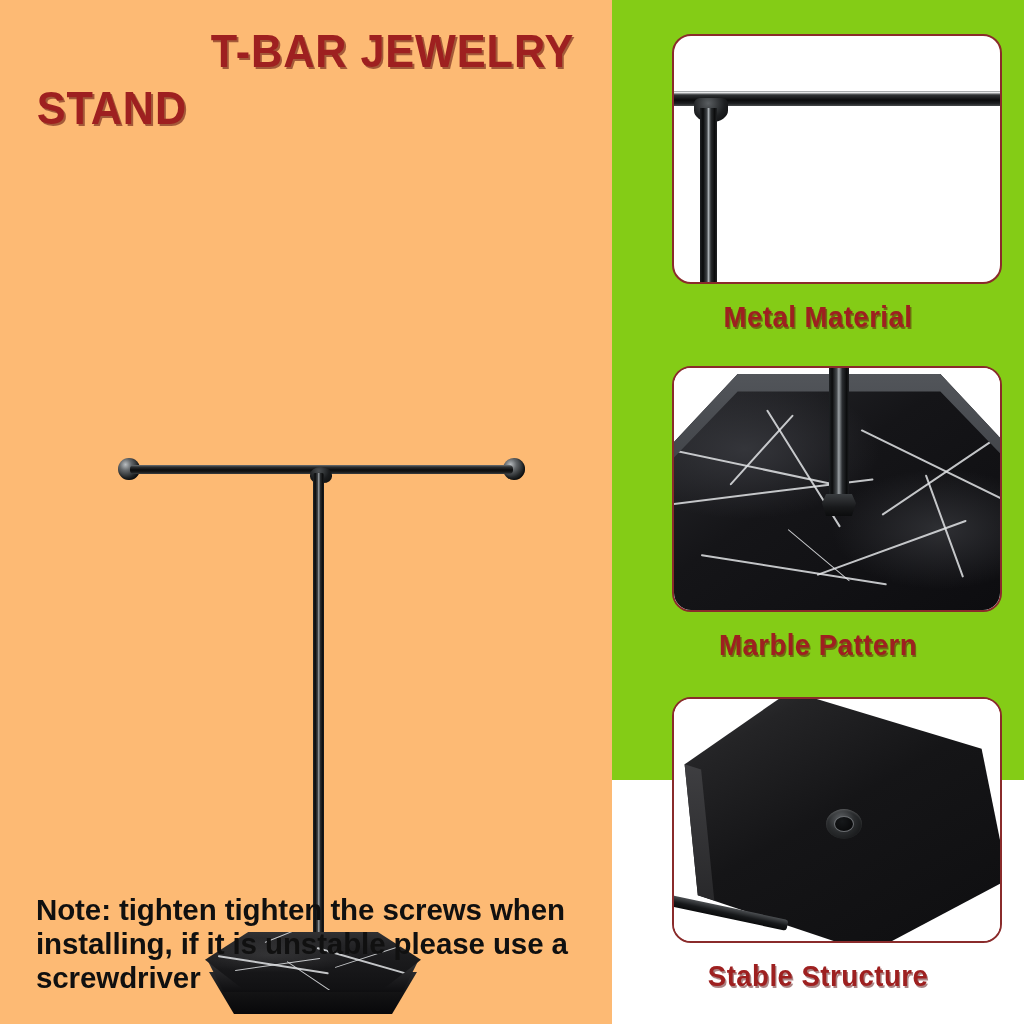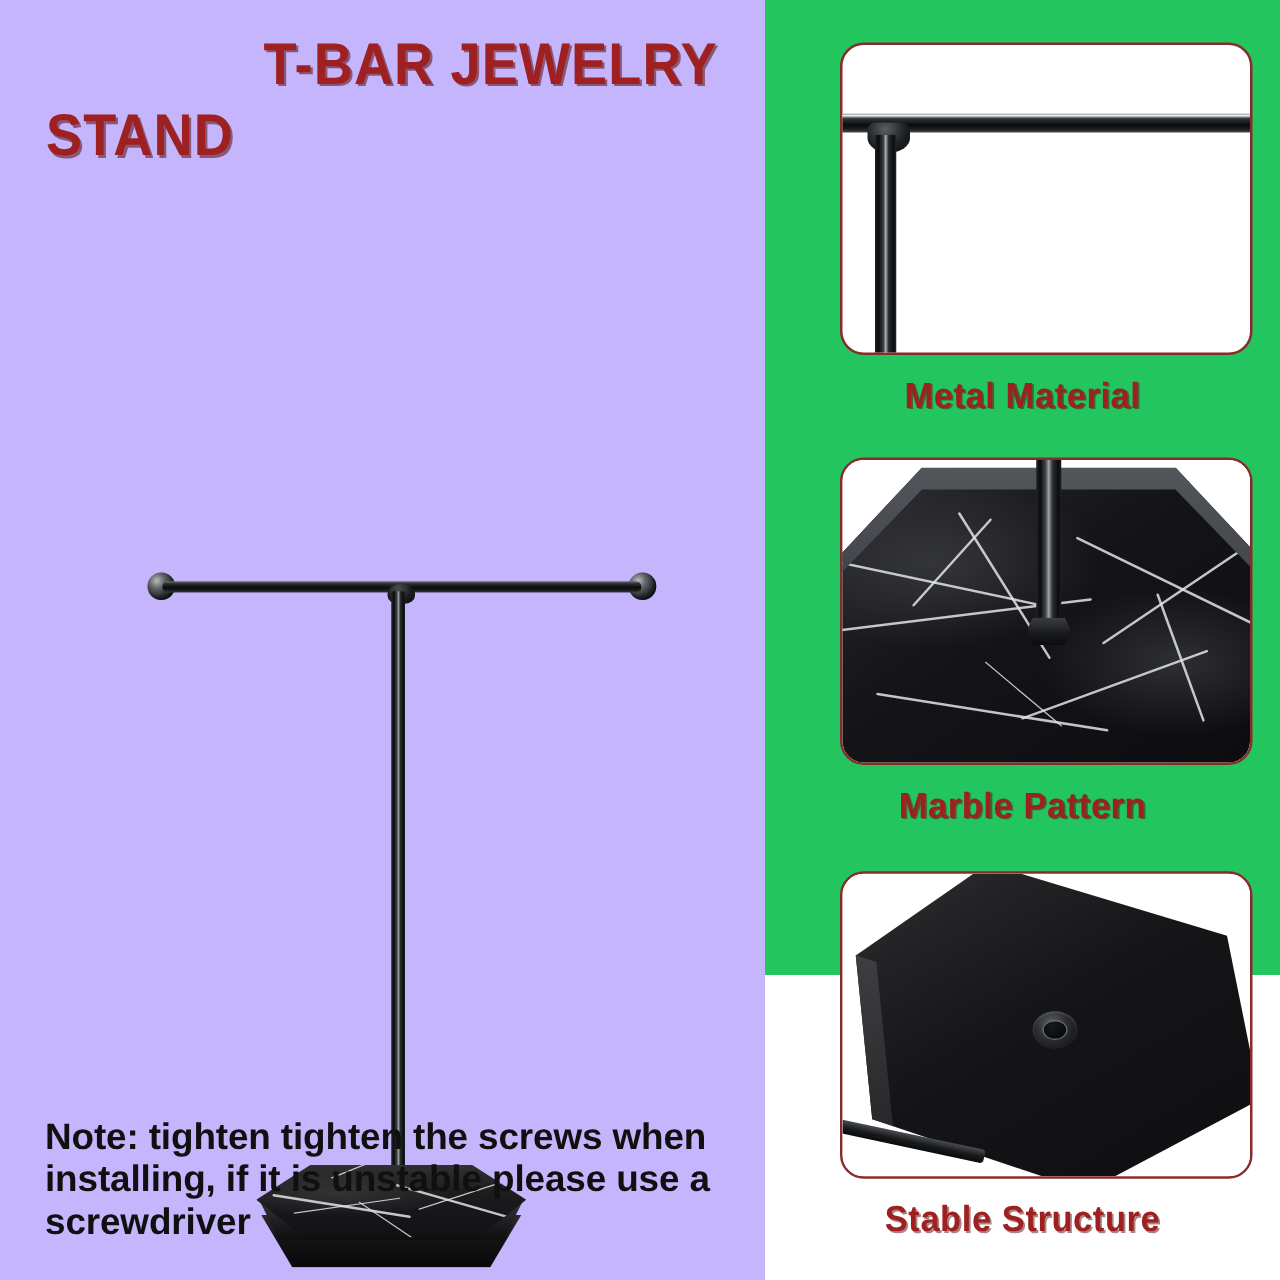--- a/index.html
+++ b/index.html
@@ -8,21 +8,21 @@
     font-family:"Liberation Sans", sans-serif;
     background:#ffffff;
     overflow:hidden;
     position:relative;
   }
 
   
   #page { position:absolute; inset:0; width:1024px; height:1024px; background:#fff; }
 
   
-  #left-panel { position:absolute; left:0; top:0; width:612px; height:1024px; background:#c4b5fd; }
+  #left-panel { position:absolute; left:0; top:0; width:612px; height:1024px; background:#fdba74; }
 
   .title-wrap { position:absolute; left:0; top:26px; width:600px; }
   .title-line {
     font-family:"Liberation Sans Narrow","Liberation Sans", sans-serif;
     font-weight:700;
     font-size:47px;
     letter-spacing:1px;
     color:#9e2020;
     text-shadow:2px 2px 0 rgba(90,10,10,.55);
     line-height:1.05;
@@ -90,21 +90,21 @@
   
   #note {
     position:absolute; left:36px; top:893px; width:556px;
     font-size:29.5px; font-weight:700; line-height:1.16; color:#101010;
     letter-spacing:-.1px;
   }
 
   
   #right-panel {
     position:absolute; left:612px; top:0; width:412px; height:780px;
-    background:#22c55e;
+    background:#84cc16;
   }
   .card {
     position:absolute; left:60px; width:330px;
     background:#ffffff;
     border:2px solid #8a2b2b;
     border-radius:19px;
     overflow:hidden;
   }
   .card.c1 { top:34px;  height:250px; }
   .card.c2 { top:366px; height:246px; }

